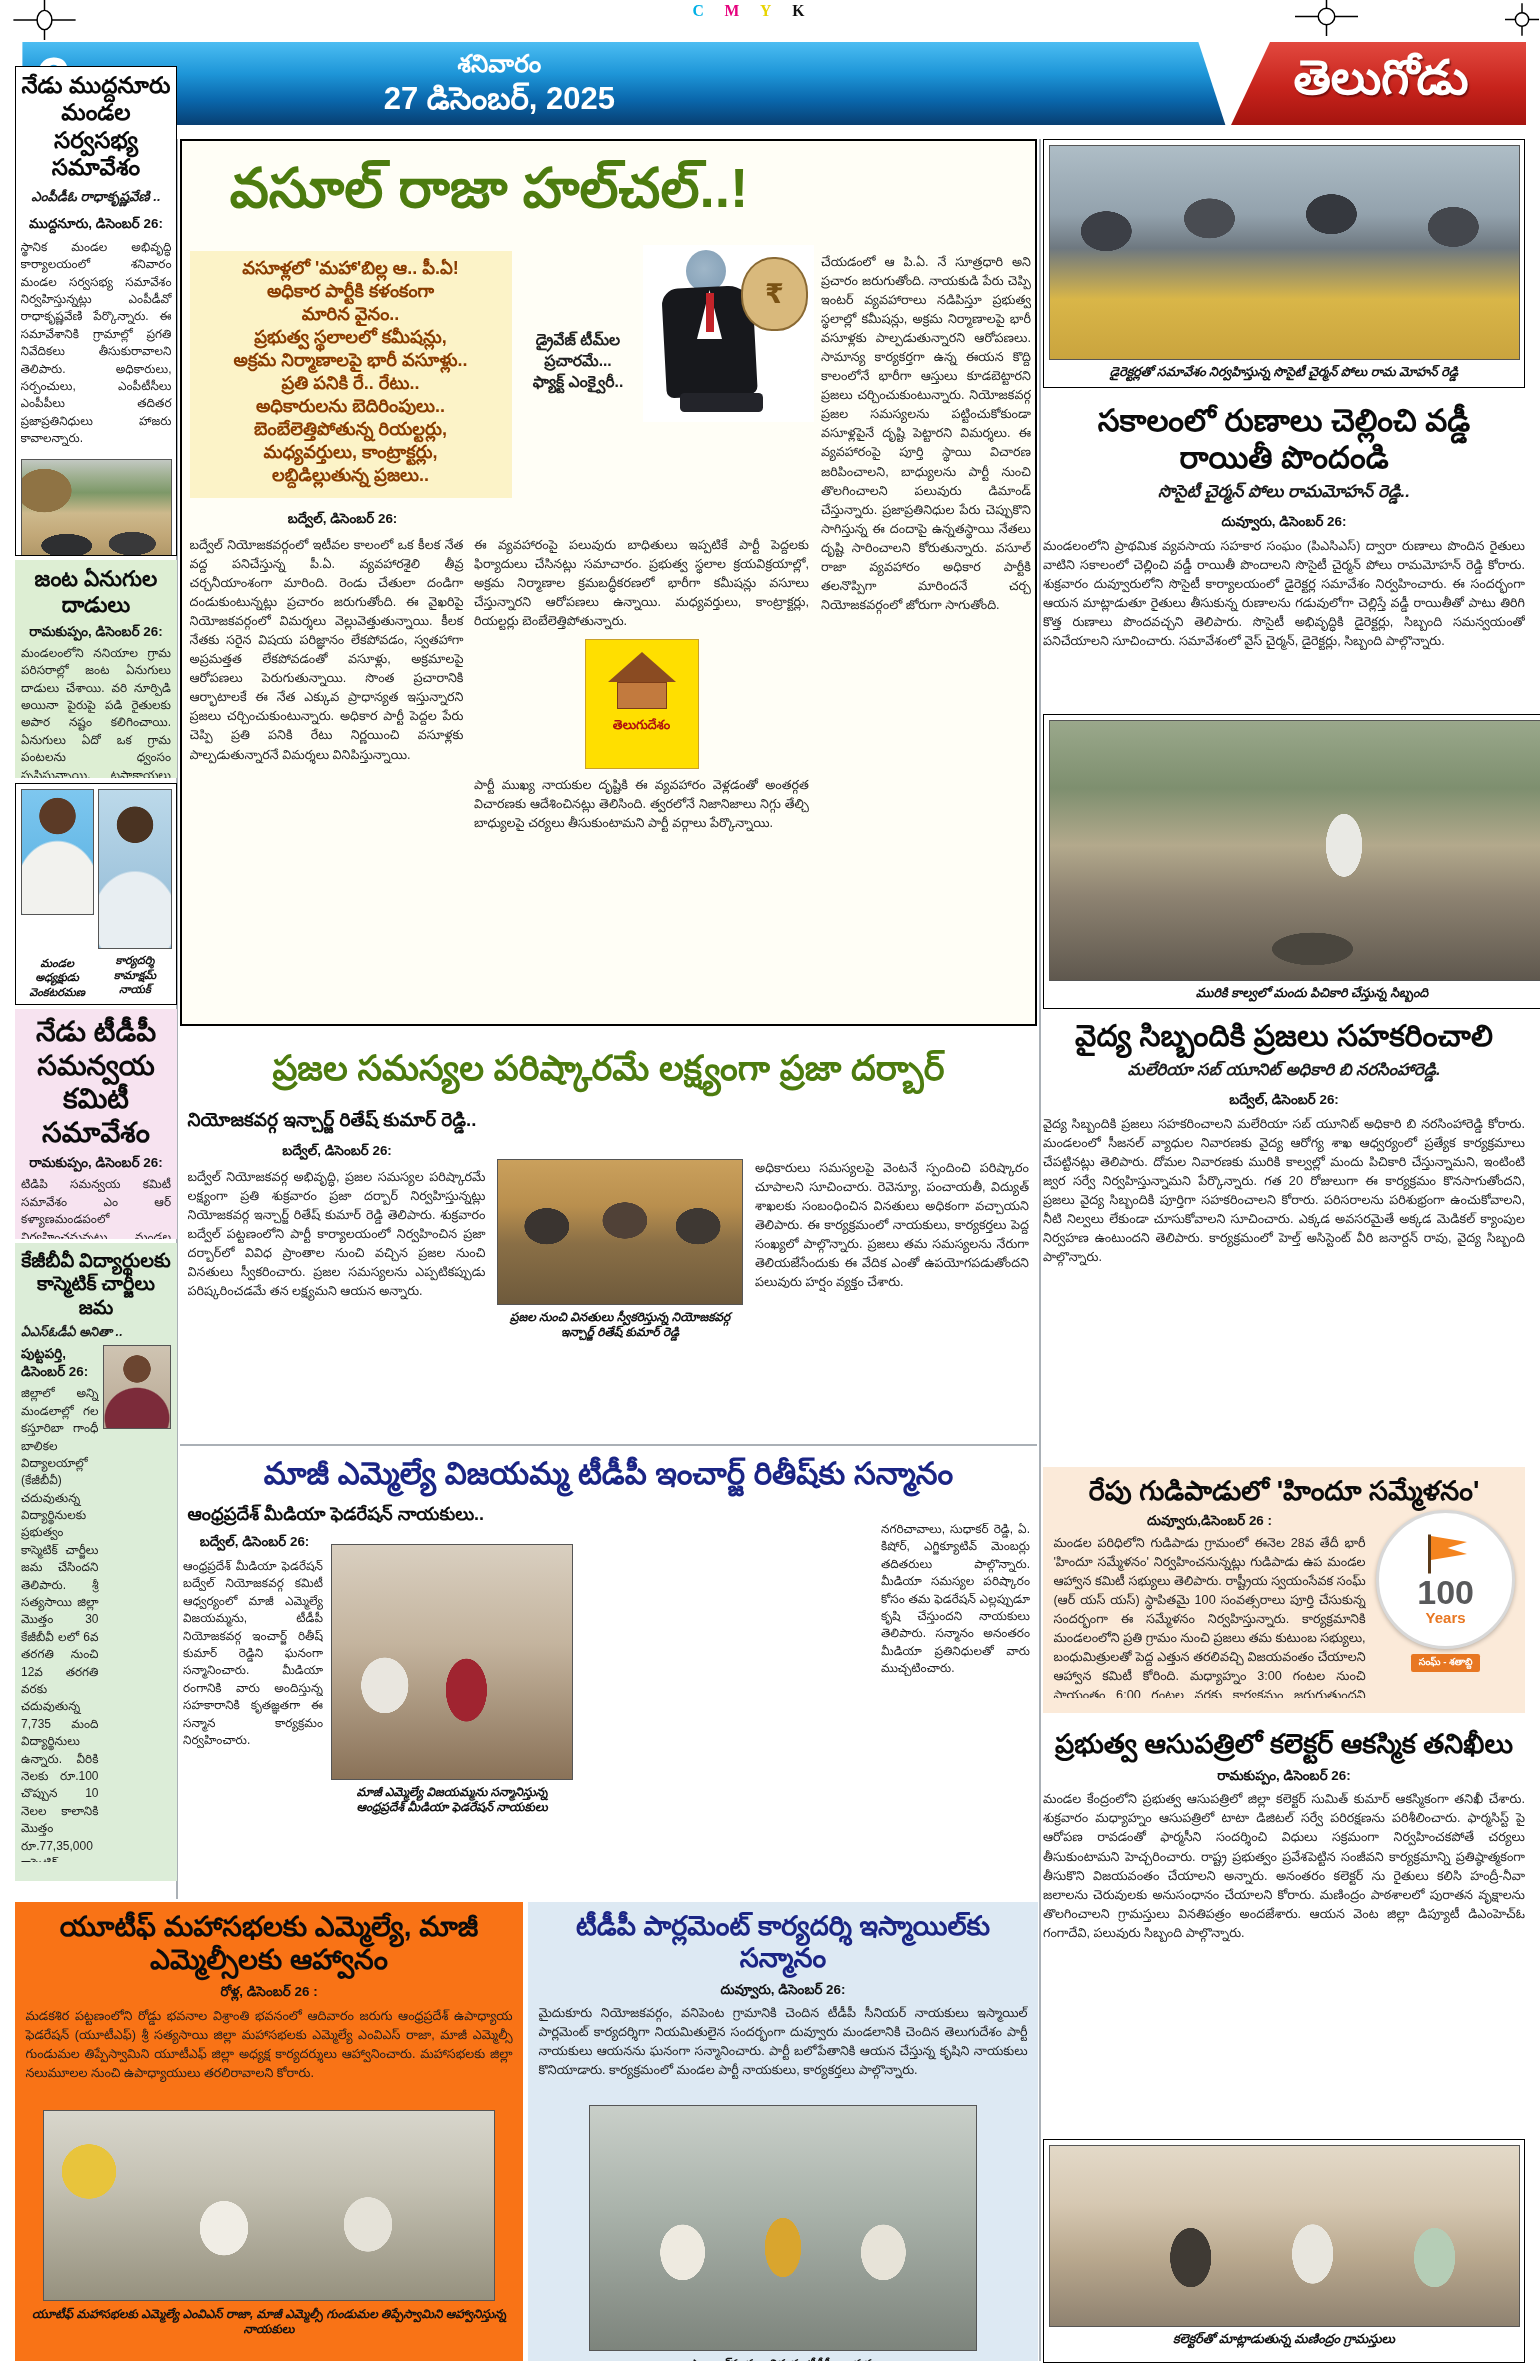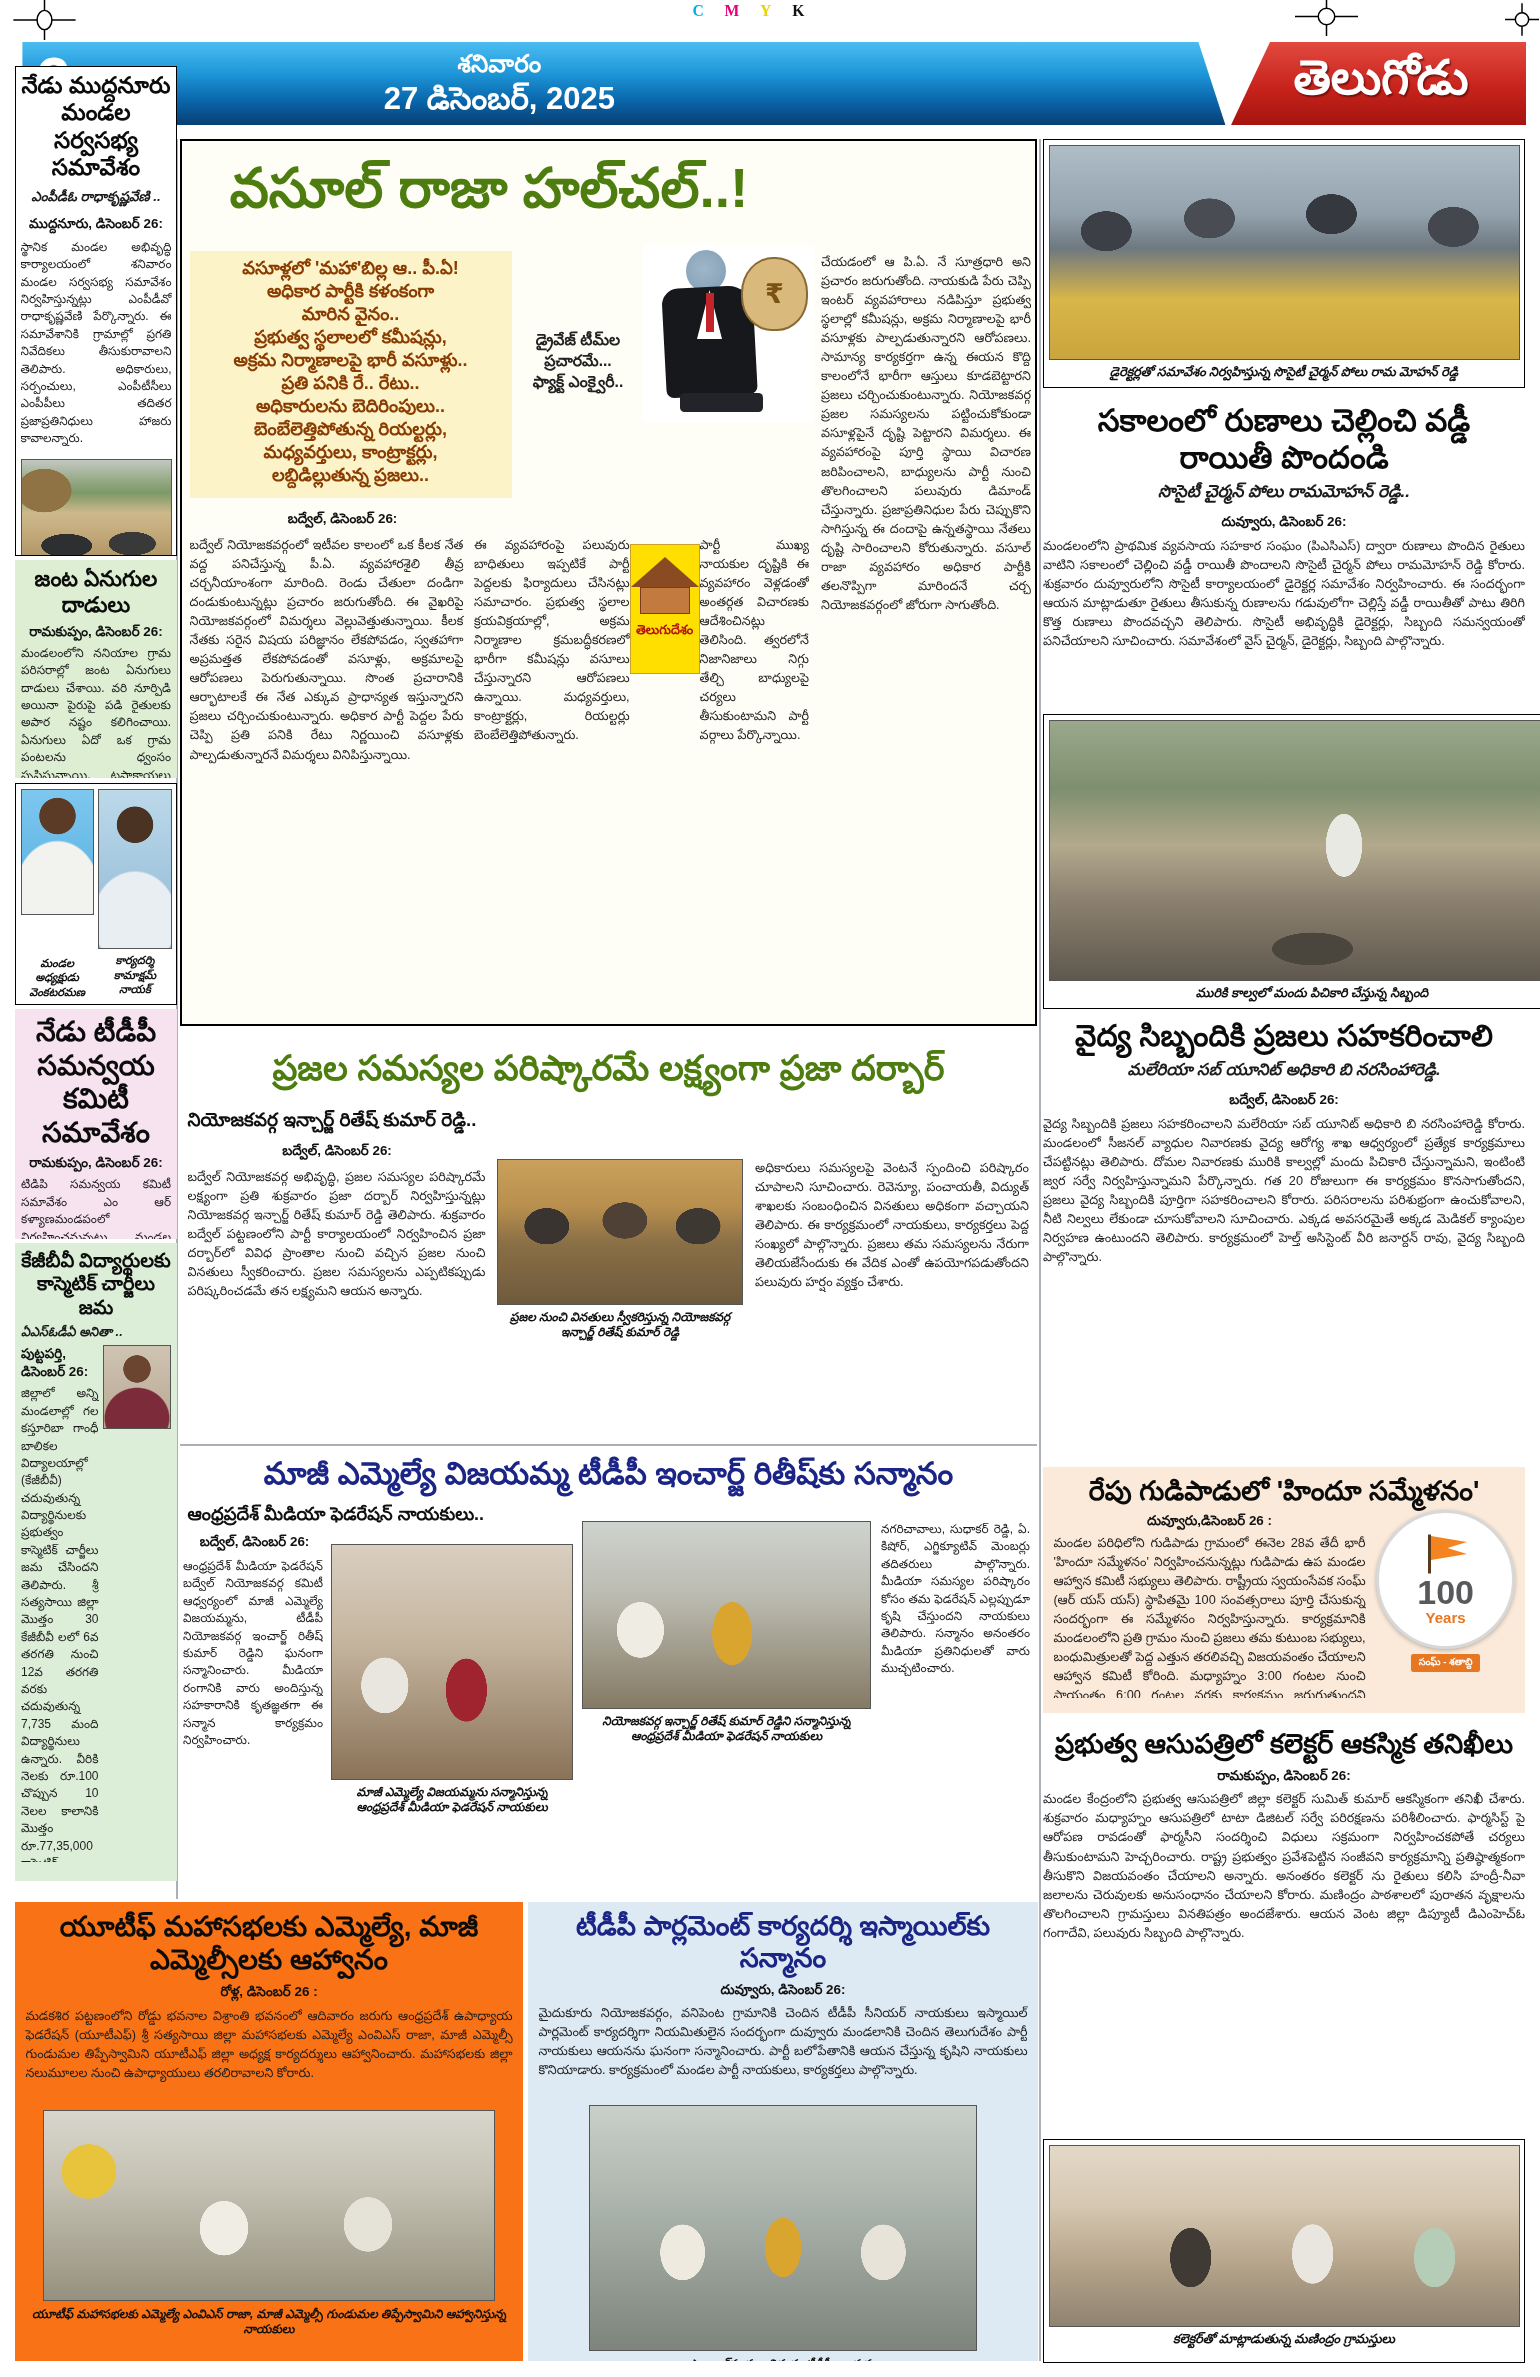--- a/index.html
+++ b/index.html
@@ -234,21 +234,21 @@
 లబ్దిడిల్లుతున్న ప్రజలు..</div>
 
     <div class="abs quote-txt pre" style="left:337px;top:188px;width:118px;">డ్రైవేజ్ టీమ్‌ల
 ప్రచారమే...
 ఫ్యాక్ట్ ఎంక్వైరీ..</div>
 
     <div class="abs dateline" style="left:30px;top:370px;width:261px;">బద్వేల్, డిసెంబర్ 26:</div>
 
     <div class="abs body-txt just ohid" style="left:7.5px;top:395px;width:274px;height:477px;">బద్వేల్ నియోజకవర్గంలో ఇటీవల కాలంలో ఒక కీలక నేత వద్ద పనిచేస్తున్న పీ.ఏ. వ్యవహారశైలి తీవ్ర చర్చనీయాంశంగా మారింది. రెండు చేతులా దండిగా దండుకుంటున్నట్లు ప్రచారం జరుగుతోంది. ఈ వైఖరిపై నియోజకవర్గంలో విమర్శలు వెల్లువెత్తుతున్నాయి. కీలక నేతకు సరైన విషయ పరిజ్ఞానం లేకపోవడం, స్వతహాగా అప్రమత్తత లేకపోవడంతో వసూళ్లు, అక్రమాలపై ఆరోపణలు పెరుగుతున్నాయి. సొంత ప్రచారానికి ఆర్భాటాలకే ఈ నేత ఎక్కువ ప్రాధాన్యత ఇస్తున్నారని ప్రజలు చర్చించుకుంటున్నారు. అధికార పార్టీ పెద్దల పేరు చెప్పి ప్రతి పనికి రేటు నిర్ణయించి వసూళ్లకు పాల్పడుతున్నారనే విమర్శలు వినిపిస్తున్నాయి.</div>
 
-    <div class="abs" style="left:292px;top:395px;width:335px;height:477px;display:flex;flex-direction:row;overflow:hidden;">
+    <div class="abs" style="left:292px;top:395px;width:335px;height:477px;display:flex;flex-direction:column;overflow:hidden;">
       <div class="body-txt just">ఈ వ్యవహారంపై పలువురు బాధితులు ఇప్పటికే పార్టీ పెద్దలకు ఫిర్యాదులు చేసినట్లు సమాచారం. ప్రభుత్వ స్థలాల క్రయవిక్రయాల్లో, అక్రమ నిర్మాణాల క్రమబద్ధీకరణలో భారీగా కమీషన్లు వసూలు చేస్తున్నారని ఆరోపణలు ఉన్నాయి. మధ్యవర్తులు, కాంట్రాక్టర్లు, రియల్టర్లు బెంబేలెత్తిపోతున్నారు.</div>
       <div class="tdp-logo" style="width:112px;height:128px;margin:7.5px auto;">
         <div class="t-roof"></div>
         <div class="t-wall"></div>
         <div class="t-label">తెలుగుదేశం</div>
       </div>
       <div class="body-txt just">పార్టీ ముఖ్య నాయకుల దృష్టికి ఈ వ్యవహారం వెళ్లడంతో అంతర్గత విచారణకు ఆదేశించినట్లు తెలిసింది. త్వరలోనే నిజానిజాలు నిగ్గు తేల్చి బాధ్యులపై చర్యలు తీసుకుంటామని పార్టీ వర్గాలు పేర్కొన్నాయి.</div>
     </div>
 
     <div class="abs body-txt just ohid" style="left:639px;top:112px;width:210px;height:760px;">చేయడంలో ఆ పి.ఏ. నే సూత్రధారి అని ప్రచారం జరుగుతోంది. నాయకుడి పేరు చెప్పి ఇంటర్ వ్యవహారాలు నడిపిస్తూ ప్రభుత్వ స్థలాల్లో కమీషన్లు, అక్రమ నిర్మాణాలపై భారీ వసూళ్లకు పాల్పడుతున్నారని ఆరోపణలు. సామాన్య కార్యకర్తగా ఉన్న ఈయన కొద్ది కాలంలోనే భారీగా ఆస్తులు కూడబెట్టారని ప్రజలు చర్చించుకుంటున్నారు. నియోజకవర్గ ప్రజల సమస్యలను పట్టించుకోకుండా వసూళ్లపైనే దృష్టి పెట్టారని విమర్శలు. ఈ వ్యవహారంపై పూర్తి స్థాయి విచారణ జరిపించాలని, బాధ్యులను పార్టీ నుంచి తొలగించాలని పలువురు డిమాండ్ చేస్తున్నారు. ప్రజాప్రతినిధుల పేరు చెప్పుకొని సాగిస్తున్న ఈ దందాపై ఉన్నతస్థాయి నేతలు దృష్టి సారించాలని కోరుతున్నారు. వసూల్ రాజా వ్యవహారం అధికార పార్టీకి తలనొప్పిగా మారిందనే చర్చ నియోజకవర్గంలో జోరుగా సాగుతోంది.</div>
@@ -267,24 +267,20 @@
   </div>
 
   <div class="abs" style="left:180px;top:1446px;width:857px;height:452px;">
     <div class="abs h-navy ctr" style="left:0;top:9px;width:100%;font-size:31px;">మాజీ ఎమ్మెల్యే విజయమ్మ టీడీపీ ఇంచార్జ్ రితీష్‌కు సన్మానం</div>
     <div class="abs subhead" style="left:7.5px;top:58px;width:388px;font-size:18px;">ఆంధ్రప్రదేశ్ మీడియా ఫెడరేషన్ నాయకులు..</div>
     <div class="abs dateline" style="left:0px;top:88px;width:149px;">బద్వేల్, డిసెంబర్ 26:</div>
     <div class="abs body-sm just ohid" style="left:3px;top:112px;width:140px;height:328px;">ఆంధ్రప్రదేశ్ మీడియా ఫెడరేషన్ బద్వేల్ నియోజకవర్గ కమిటీ ఆధ్వర్యంలో మాజీ ఎమ్మెల్యే విజయమ్మను, టీడీపీ నియోజకవర్గ ఇంచార్జ్ రితీష్ కుమార్ రెడ్డిని ఘనంగా సన్మానించారు. మీడియా రంగానికి వారు అందిస్తున్న సహకారానికి కృతజ్ఞతగా ఈ సన్మాన కార్యక్రమం నిర్వహించారు.</div>
     <div class="abs" style="left:151px;top:98px;width:242px;">
       <div class="photo ph-honor1" style="width:242px;height:236px;box-sizing:border-box;"></div>
       <div class="caption" style="margin-top:4.5px;">మాజీ ఎమ్మెల్యే విజయమ్మను సన్మానిస్తున్న ఆంధ్రప్రదేశ్ మీడియా ఫెడరేషన్ నాయకులు</div>
-    </div>
-    <div class="abs" style="left:402px;top:75px;width:289px;">
-      <div class="photo ph-honor2" style="width:289px;height:188px;box-sizing:border-box;"></div>
-      <div class="caption" style="margin-top:4.5px;">నియోజకవర్గ ఇన్చార్జ్ రితేష్ కుమార్ రెడ్డిని సన్మానిస్తున్న ఆంధ్రప్రదేశ్ మీడియా ఫెడరేషన్ నాయకులు</div>
     </div>
     <div class="abs body-sm just ohid" style="left:701px;top:75px;width:149px;height:350px;">నగరిచావాలు, సుధాకర్ రెడ్డి, ఏ. కిషోర్, ఎగ్జిక్యూటివ్ మెంబర్లు తదితరులు పాల్గొన్నారు. మీడియా సమస్యల పరిష్కారం కోసం తమ ఫెడరేషన్ ఎల్లప్పుడూ కృషి చేస్తుందని నాయకులు తెలిపారు. సన్మానం అనంతరం మీడియా ప్రతినిధులతో వారు ముచ్చటించారు.</div>
   </div>
 
   <div class="abs rose-box ohid" style="left:15px;top:1902px;width:508px;height:459px;padding:7.5px 10.4px;box-sizing:border-box;">
     <div class="h-black ctr" style="font-size:28px;">యూటీఫ్ మహాసభలకు ఎమ్మెల్యే, మాజీ ఎమ్మెల్సీలకు ఆహ్వానం</div>
     <div class="dateline" style="margin-top:7.5px;">రోళ్ల, డిసెంబర్ 26 :</div>
     <div class="body-txt just" style="margin-top:4.5px;height:97px;overflow:hidden;">మడకశిర పట్టణంలోని రోడ్డు భవనాల విశ్రాంతి భవనంలో ఆదివారం జరుగు ఆంధ్రప్రదేశ్ ఉపాధ్యాయ ఫెడరేషన్ (యూటీఎఫ్) శ్రీ సత్యసాయి జిల్లా మహాసభలకు ఎమ్మెల్యే ఎంవిఎస్ రాజా, మాజీ ఎమ్మెల్సీ గుండుమల తిప్పేస్వామిని యూటీఎఫ్ జిల్లా అధ్యక్ష కార్యదర్శులు ఆహ్వానించారు. మహాసభలకు జిల్లా నలుమూలల నుంచి ఉపాధ్యాయులు తరలిరావాలని కోరారు.</div>
     <div class="photo ph-utf" style="width:452px;height:191px;margin:6px auto 0;box-sizing:border-box;"></div>
     <div class="caption" style="margin-top:6px;">యూటీఫ్ మహాసభలకు ఎమ్మెల్యే ఎంవిఎస్ రాజా, మాజీ ఎమ్మెల్సీ గుండుమల తిప్పేస్వామిని ఆహ్వానిస్తున్న నాయకులు</div>

